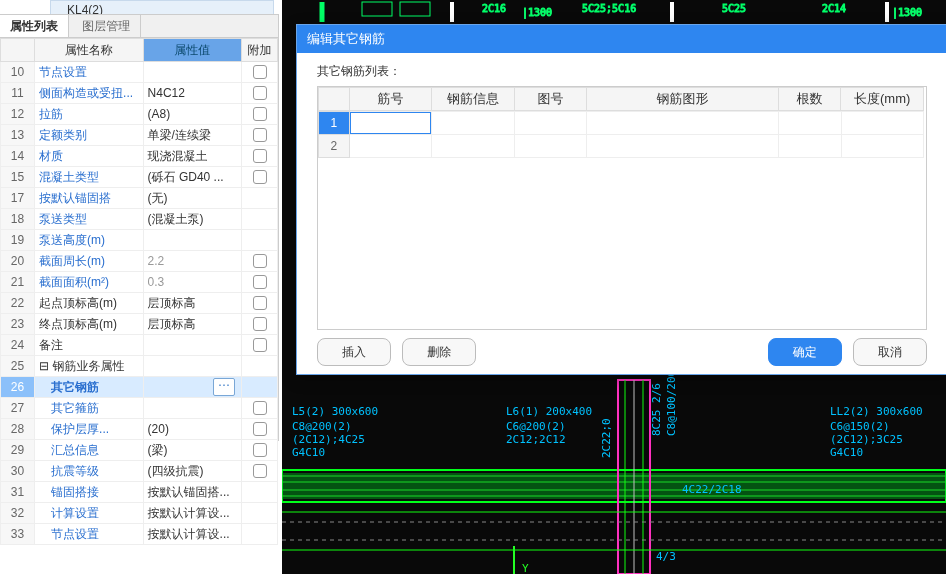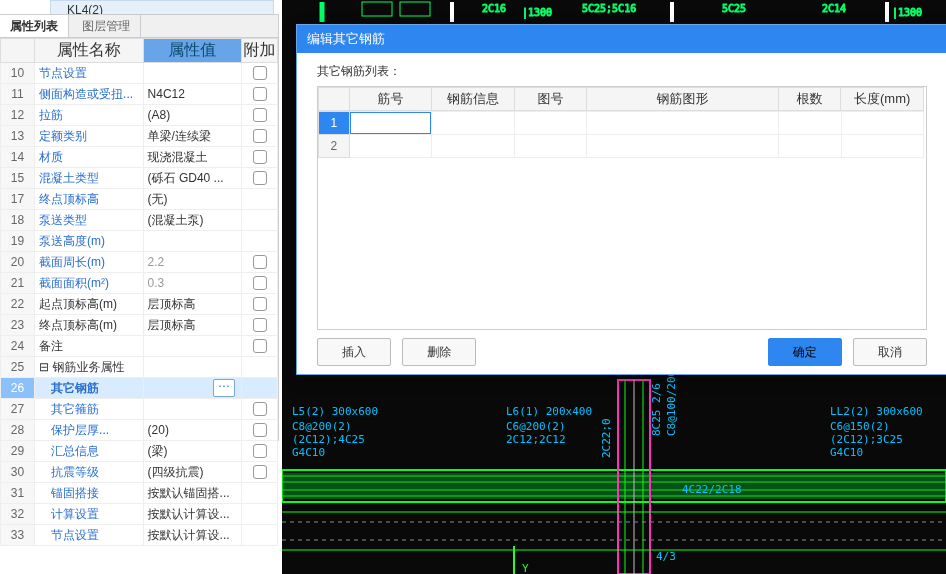--- a/index.html
+++ b/index.html
@@ -6,21 +6,21 @@
   .root{position:relative;width:946px;height:574px}
   
   .topbar{position:absolute;left:0;top:0;width:278px;height:18px;background:#fff;border-bottom:1px solid #d0d0d0}
   .kl4{position:absolute;left:50px;top:0;width:224px;height:18px;line-height:18px;background:#e6f0fa;padding-left:16px;box-sizing:border-box;border:1px solid #c7d9ec}
   
   .left{position:absolute;left:0;top:14px;width:278px;height:427px;background:#fff;border-right:1px solid #ccc}
   .tabs{height:24px;border-bottom:1px solid #ccc;border-top:1px solid #ccc;background:#f0f0f0;box-sizing:border-box}
   .tab{display:inline-block;height:22px;line-height:22px;padding:0 10px;border-right:1px solid #ccc;color:#666}
   .tab.active{background:#fff;color:#333;font-weight:bold}
   .grid{border-collapse:collapse;width:100%}
-  .grid th{background:#f5f5f5;border:1px solid #ddd;height:20px;font-weight:normal;color:#333;font-size:16px}
+  .grid th{background:#f5f5f5;border:1px solid #ddd;height:20px;font-weight:normal;color:#333;font-size:12px}
   .grid th.val{background:#68a4e8;color:#0c4a6e}
   .grid td{border:1px solid #eee;height:20px;padding:0 4px;white-space:nowrap;overflow:hidden}
   .rownum{width:26px;text-align:center;color:#666;background:#f7f7f7}
   .pname{width:100px;color:#2a6fcf;overflow:hidden;cursor:pointer}
   .pname.black{color:#333}
   .pval{width:90px;color:#333}
   .pval.gray{color:#999}
   .chk{width:28px;text-align:center}
   .chk span{display:inline-block;width:12px;height:12px;border:1px solid #999;border-radius:3px;vertical-align:middle}
   .rowsel{background:#d8ebff}
@@ -38,22 +38,22 @@
   .dlglbl{margin-bottom:6px;color:#333}
   .dtable{border:1px solid #ccc}
   .dtable table{border-collapse:collapse;width:606px}
   .dtable th{background:#f5f5f5;border:1px solid #ddd;height:20px;font-weight:normal;font-size:13px}
   .dtable td{border:1px solid #eee;height:20px}
   .dtable .rn{width:28px;background:#f5f5f5;text-align:center;color:#666;border:1px solid #ddd}
   .dtable .rn.sel{background:#2e86f0;color:#fff}
   .dtable .cell.sel{box-shadow:inset 0 0 0 1px #2e86f0}
   .dtable .body{height:218px;overflow:auto}
   .btns{text-align:left;margin-top:8px;height:30px}
-  .btns .btn{display:inline-block;width:72px;height:26px;line-height:26px;text-align:center;border:1px solid #bcbcbc;background:#f8f8f8;margin-right:8px;cursor:pointer;border-radius:2px}
-  .btns .btn.primary{background:#2e86f0;border-color:#2e86f0;color:#000000}
+  .btns .btn{display:inline-block;width:72px;height:26px;line-height:26px;text-align:center;border:1px solid #bcbcbc;background:#f8f8f8;margin-right:8px;cursor:pointer;border-radius:8px}
+  .btns .btn.primary{background:#2e86f0;border-color:#2e86f0;color:#ffffff}
   .btns .right{float:right}
   .btns .right .btn{margin-right:0;margin-left:8px}
 </style>
 </head>
 <body>
 
 <div class="root">
   <div class="topbar">
     <div class="kl4">KL4(2)</div>
   </div>
@@ -105,21 +105,21 @@
               <td class="chk"><span></span></td>
             </tr>
             <tr>
               <td class="rownum">15</td>
               <td class="pname">混凝土类型</td>
               <td class="pval">(砾石 GD40 ...</td>
               <td class="chk"><span></span></td>
             </tr>
             <tr>
               <td class="rownum">17</td>
-              <td class="pname">终点顶标高</td>
+              <td class="pname">按默认锚固搭</td>
               <td class="pval">(无)</td>
               <td class="chk"></td>
             </tr>
             <tr>
               <td class="rownum">18</td>
               <td class="pname">泵送类型</td>
               <td class="pval">(混凝土泵)</td>
               <td class="chk"></td>
             </tr>
             <tr>

